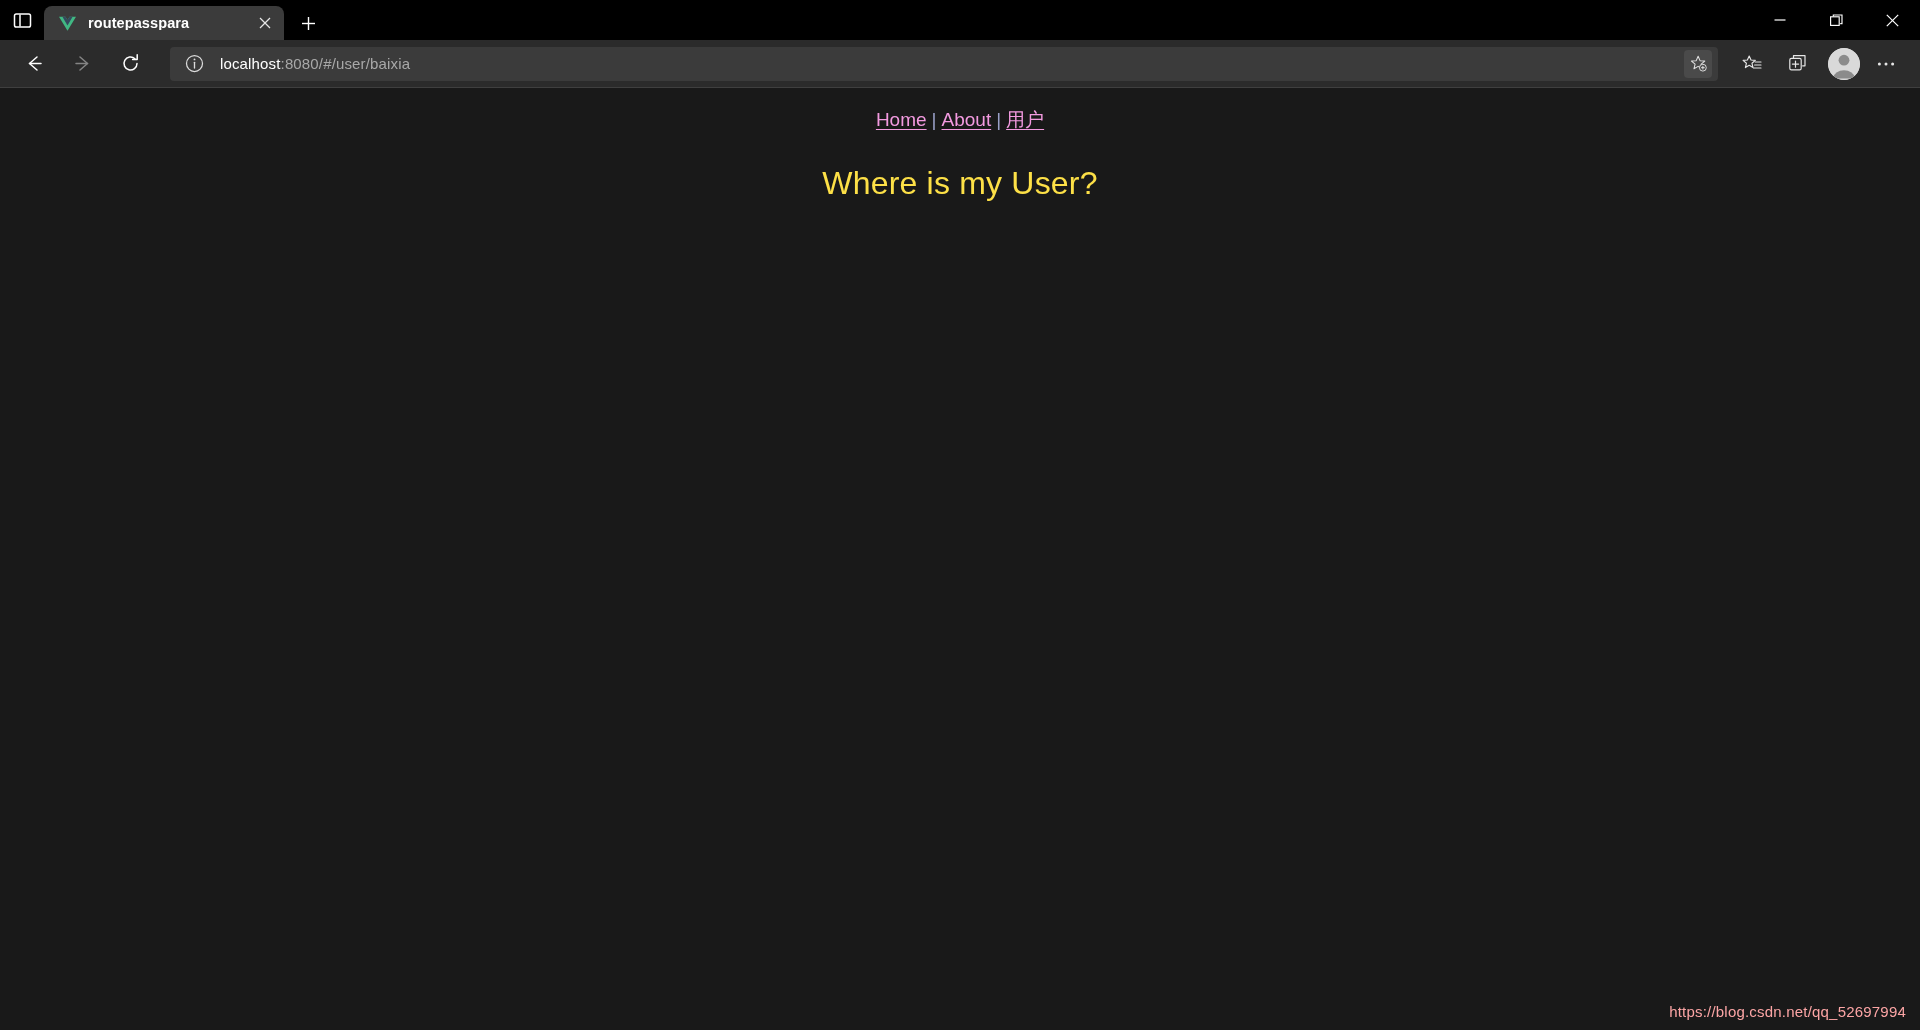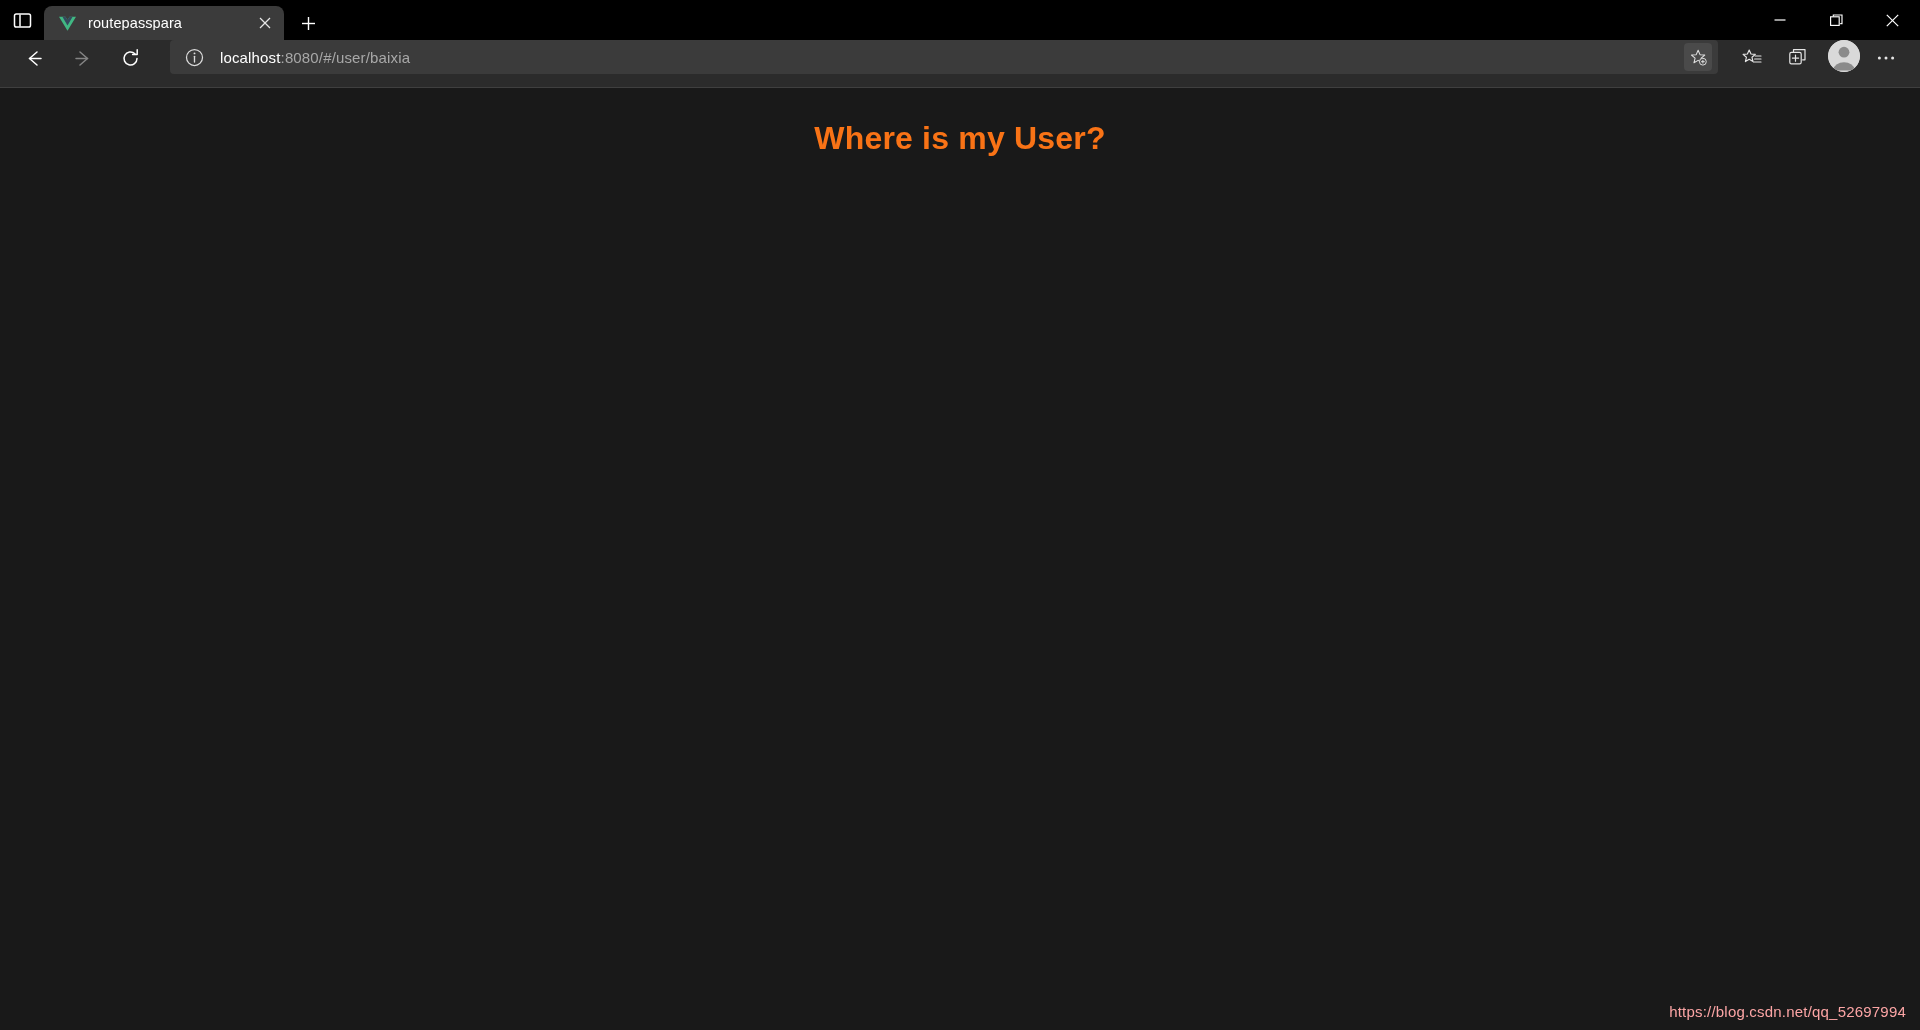--- a/index.html
+++ b/index.html
@@ -24,20 +24,21 @@
     background: #000000;
   }
 
   .tabstrip {
     height: 40px;
     background: #000000;
     display: flex;
     align-items: flex-end;
     flex: 0 0 auto;
     position: relative;
+    font-weight: bold;
   }
 
   .tab-sidebar-btn {
     width: 44px;
     height: 40px;
     display: flex;
     align-items: center;
     justify-content: center;
     flex: 0 0 auto;
     cursor: pointer;
@@ -121,20 +122,21 @@
     justify-content: center;
     color: #ffffff;
     cursor: pointer;
   }
 
   
   .toolbar {
     height: 48px;
     background: #2b2b2b;
     display: flex;
+    align-items: center;
     padding: 0 14px;
     box-sizing: border-box;
     flex: 0 0 auto;
     border-bottom: 1px solid #3f3f3f;
   }
 
   .nav-btn {
     width: 40px;
     height: 36px;
     display: flex;
@@ -241,22 +243,22 @@
   }
   .nav-sep {
     color: #9aa0c8;
     padding: 0 5px;
   }
 
   .page-heading {
     text-align: center;
     margin: 32px 0 0 0;
     font-size: 32px;
-    font-weight: bold;
-    color: #f97316;
+    font-weight: normal;
+    color: #fde047;
     letter-spacing: 0.2px;
   }
 
   .watermark {
     position: absolute;
     right: 14px;
     bottom: 10px;
     font-size: 15px;
     color: #fca5a5;
     letter-spacing: 0.2px;
@@ -395,19 +397,22 @@
       <svg width="20" height="20" viewBox="0 0 20 20">
         <circle cx="3.4" cy="10" r="1.5" fill="#e6e6e6"></circle>
         <circle cx="10" cy="10" r="1.5" fill="#e6e6e6"></circle>
         <circle cx="16.6" cy="10" r="1.5" fill="#e6e6e6"></circle>
       </svg>
     </div>
   </div>
 
   <div class="viewport">
 
+    <div class="page-nav">
+      <a>Home</a><span class="nav-sep">|</span><a>About</a><span class="nav-sep">|</span><a>用户</a>
+    </div>
 
     <h1 class="page-heading">Where is my User?</h1>
 
     <div class="watermark">https://blog.csdn.net/qq_52697994</div>
   </div>
 
 </div>
 
 </body></html>

